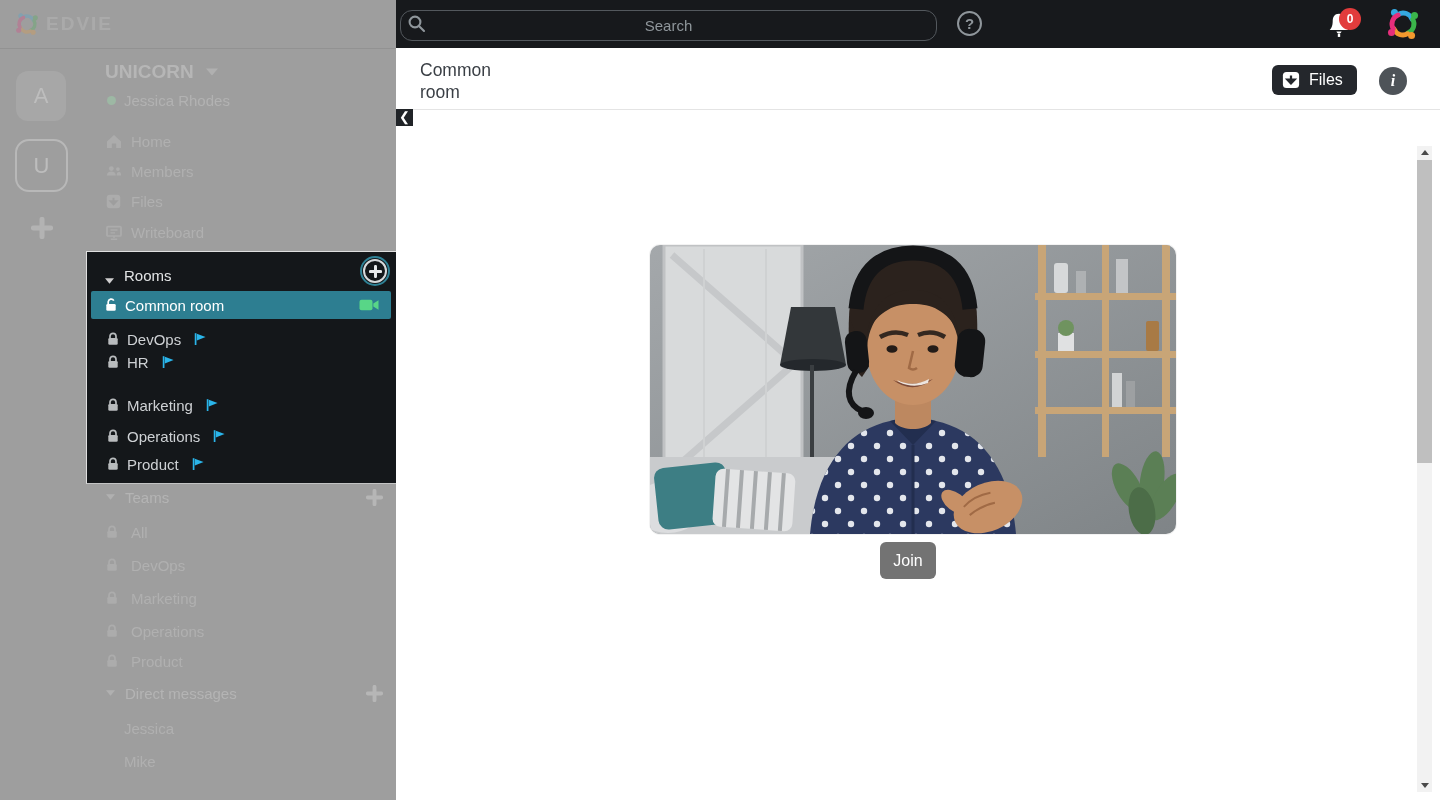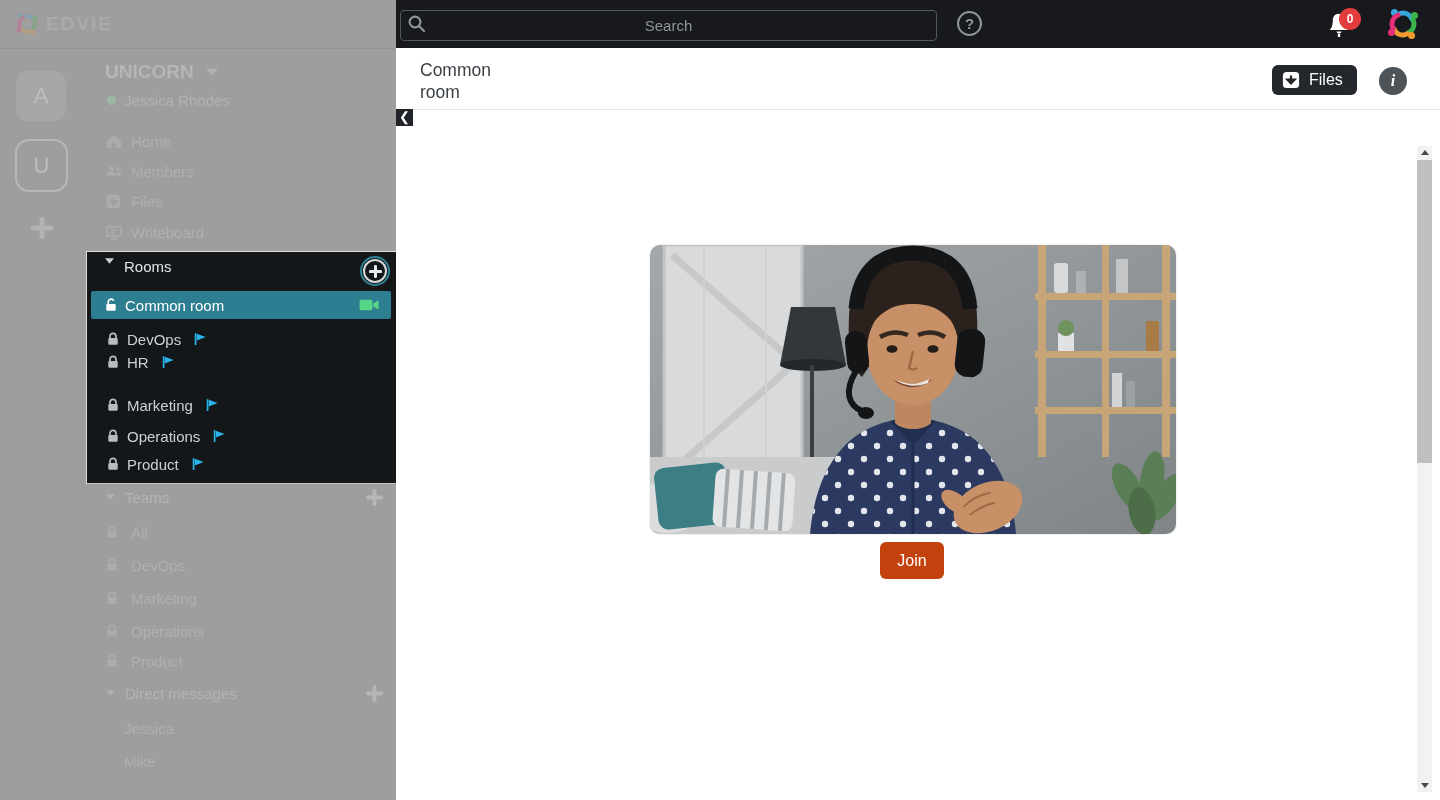--- a/index.html
+++ b/index.html
@@ -2,21 +2,21 @@
 <html><head>
 <meta charset="utf-8">
 <style>
   * { margin:0; padding:0; box-sizing:border-box; }
   html,body { width:1440px; height:800px; overflow:hidden; background:#fff;
               font-family:"Liberation Sans", sans-serif; }
 
   
   #topbar { position:absolute; left:0; top:0; width:1440px; height:48px; background:#17191c; z-index:1; }
   #search { position:absolute; left:400px; top:10px; width:537px; height:31px;
-            background:transparent; border:1px solid #53585d; border-radius:4px;
+            background:transparent; border:1px solid #53585d; border-radius:12px;
             color:#c7ccd1; font-size:15px; text-align:center; outline:none;
             font-family:"Liberation Sans", sans-serif; }
   #search::placeholder { color:#8f969b; }
   #search-mag { position:absolute; left:407px; top:14px; width:19px; height:19px; color:#8f969b; }
   #help-btn { position:absolute; left:957px; top:11px; width:25px; height:25px; border-radius:50%;
               border:2px solid #8f969b; color:#8f969b; font-size:15px; font-weight:bold;
               display:flex; align-items:center; justify-content:center; cursor:pointer; }
   #bell-btn { position:absolute; left:1327px; top:12px; width:24px; height:26px; color:#ffffff; cursor:pointer; }
   #badge { position:absolute; left:1339px; top:8px; width:22px; height:22px; border-radius:50%;
            background:#e23c3c; color:#fff; font-size:12px; font-weight:bold;
@@ -47,21 +47,21 @@
   .sec-head .tri { width:9px; height:6px; color:#b0b0b0; }
   .dim-plus { position:absolute; left:366px; width:17px; height:17px; color:#b6b6b6; cursor:pointer; }
   .dm-row { position:absolute; left:124px; height:26px; display:flex; align-items:center;
             font-size:15px; color:#b0b0b0; cursor:pointer; }
 
   
   #spotlight { position:absolute; left:86px; top:251px; width:310px; height:233px;
                background:#14171a; border-left:1px solid rgba(245,245,245,.9);
                border-top:1px solid rgba(245,245,245,.9); border-bottom:1px solid rgba(215,215,215,.9);
                z-index:3; }
-  #rooms-head { position:absolute; left:18px; top:6px; height:26px; display:flex; align-items:flex-start;
+  #rooms-head { position:absolute; left:18px; top:6px; height:26px; display:flex; align-items:flex-end;
                 gap:10px; font-size:15px; color:#e2e4e5; }
   #rooms-head .tri { width:9px; height:6px; color:#cfcfcf; }
   #add-room { position:absolute; left:273px; top:4px; width:30px; height:30px; border-radius:50%;
               border:2px solid #2f8296; display:flex; align-items:center; justify-content:center; cursor:pointer; }
   #add-room .inner { width:24px; height:24px; border-radius:50%; border:2px solid #d6d9db;
               display:flex; align-items:center; justify-content:center; color:#e8eaec; }
   .sp-row { position:absolute; left:20px; height:26px; display:flex; align-items:center; gap:8px;
             font-size:15px; color:#ced1d4; cursor:pointer; }
   .sp-row .lk { width:12px; height:14px; color:#b9bcbe; flex:0 0 12px; }
   .sp-row .fl { width:14px; height:14px; color:#2ab5ea; margin-left:4px; }
@@ -82,21 +82,21 @@
                color:#fff; font-size:16px; cursor:pointer; }
   #files-btn .ic { width:18px; height:18px; color:#fff; }
   #info-btn { position:absolute; left:983px; top:19px; width:28px; height:28px; border-radius:50%;
               background:#4e5358; color:#fff; display:flex; align-items:center; justify-content:center;
               font-family:"Liberation Serif", serif; font-style:italic; font-weight:bold; font-size:16px;
               cursor:pointer; }
   #collapse-btn { position:absolute; left:0; top:61px; width:17px; height:17px; background:#202327;
                   color:#fff; font-size:13px; line-height:15px; text-align:center; cursor:pointer; z-index:4; }
   #video-card { position:absolute; left:254px; top:197px; width:526px; height:289px; border-radius:10px;
                 overflow:hidden; box-shadow:0 0 0 1px rgba(0,0,0,.05); }
-  #join-btn { position:absolute; left:484px; top:494px; width:64px; height:37px; background:#c2410c;
+  #join-btn { position:absolute; left:484px; top:494px; width:56px; height:37px; background:#737373;
               border:none; border-radius:6px; color:#fff; font-size:16px; cursor:pointer;
               font-family:"Liberation Sans", sans-serif; }
 
   
   #scrollbar { position:absolute; left:1417px; top:146px; width:15px; height:646px; background:#f2f2f2; z-index:4; }
   .sb-btn { position:absolute; left:0; width:15px; height:13px; background:#f2f2f2; display:flex;
             align-items:center; justify-content:center; cursor:pointer; }
   .sb-btn.up { top:0; } .sb-btn.down { bottom:0; }
   .tri-up { width:0; height:0; border-left:4px solid transparent; border-right:4px solid transparent;
             border-bottom:5px solid #4a4a4a; }

